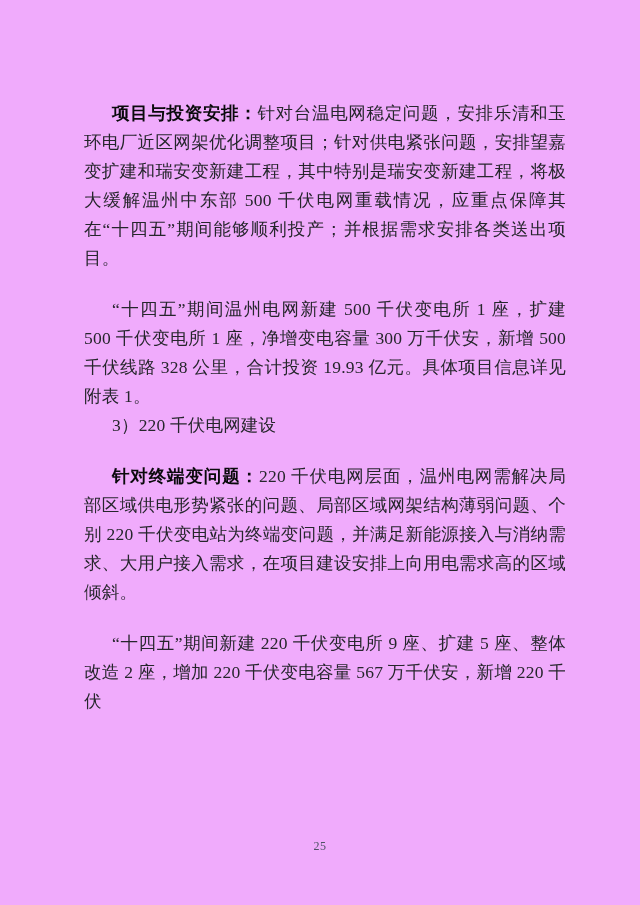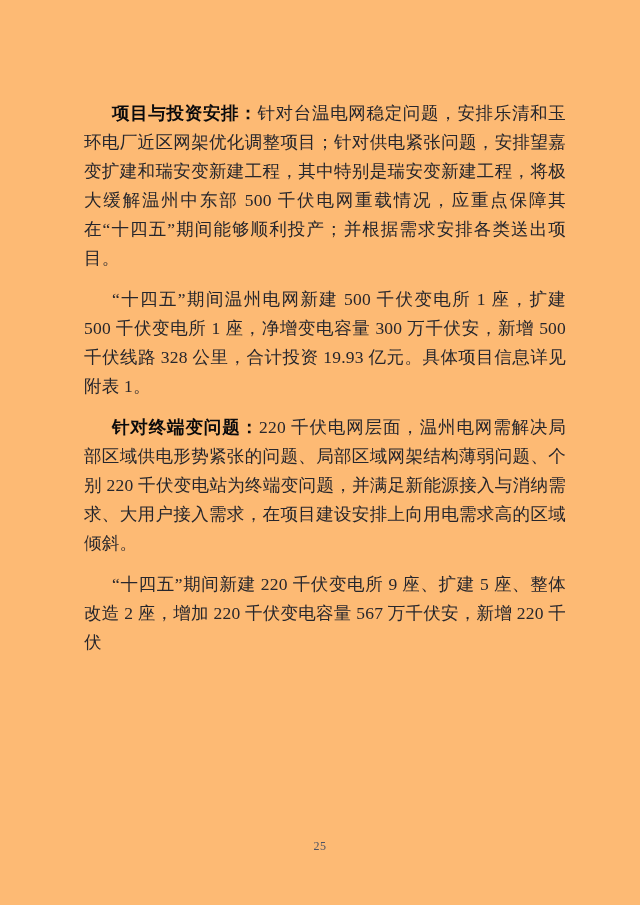--- a/index.html
+++ b/index.html
@@ -4,42 +4,42 @@
 <style>
   html, body {
     margin: 0;
     padding: 0;
     background: #ffffff;
   }
   .page {
     position: relative;
     width: 640px;
     height: 905px;
-    background: #fdba74;
+    background: #f0abfc;
     overflow: hidden;
     font-family: "Liberation Serif", "DejaVu Serif", serif;
   }
   .content {
     position: absolute;
     left: 84px;
     top: 99px;
     width: 482px;
   }
   .para {
     margin: 0;
     font-size: 17.5px;
     line-height: 29px;
     color: #26262c;
     text-align: justify;
     text-justify: inter-character;
     text-indent: 28px;
     letter-spacing: 0.2px;
   }
   .para.gap {
-    margin-top: 12px;
+    margin-top: 22px;
   }
   .para .label {
     font-weight: bold;
     color: #0a0a0c;
   }
   .footer {
     position: absolute;
     top: 836px;
     left: 0;
     width: 100%;
@@ -51,19 +51,20 @@
     letter-spacing: 0.5px;
   }
 </style>
 </head>
 <body>
 
 <div class="page">
   <div class="content">
       <p class="para"><span class="label">项目与投资安排：</span>针对台温电网稳定问题，安排乐清和玉环电厂近区网架优化调整项目；针对供电紧张问题，安排望嘉变扩建和瑞安变新建工程，其中特别是瑞安变新建工程，将极大缓解温州中东部 500 千伏电网重载情况，应重点保障其在“十四五”期间能够顺利投产；并根据需求安排各类送出项目。</p>
       <p class="para gap">“十四五”期间温州电网新建 500 千伏变电所 1 座，扩建 500 千伏变电所 1 座，净增变电容量 300 万千伏安，新增 500 千伏线路 328 公里，合计投资 19.93 亿元。具体项目信息详见附表 1。</p>
+      <p class="para">3）220 千伏电网建设</p>
       <p class="para gap"><span class="label">针对终端变问题：</span>220 千伏电网层面，温州电网需解决局部区域供电形势紧张的问题、局部区域网架结构薄弱问题、个别 220 千伏变电站为终端变问题，并满足新能源接入与消纳需求、大用户接入需求，在项目建设安排上向用电需求高的区域倾斜。</p>
       <p class="para gap">“十四五”期间新建 220 千伏变电所 9 座、扩建 5 座、整体改造 2 座，增加 220 千伏变电容量 567 万千伏安，新增 220 千伏</p>
     </div>
   <div class="footer">
     <span class="pagenum">25</span>
   </div>
 </div>
 
 </body></html>

